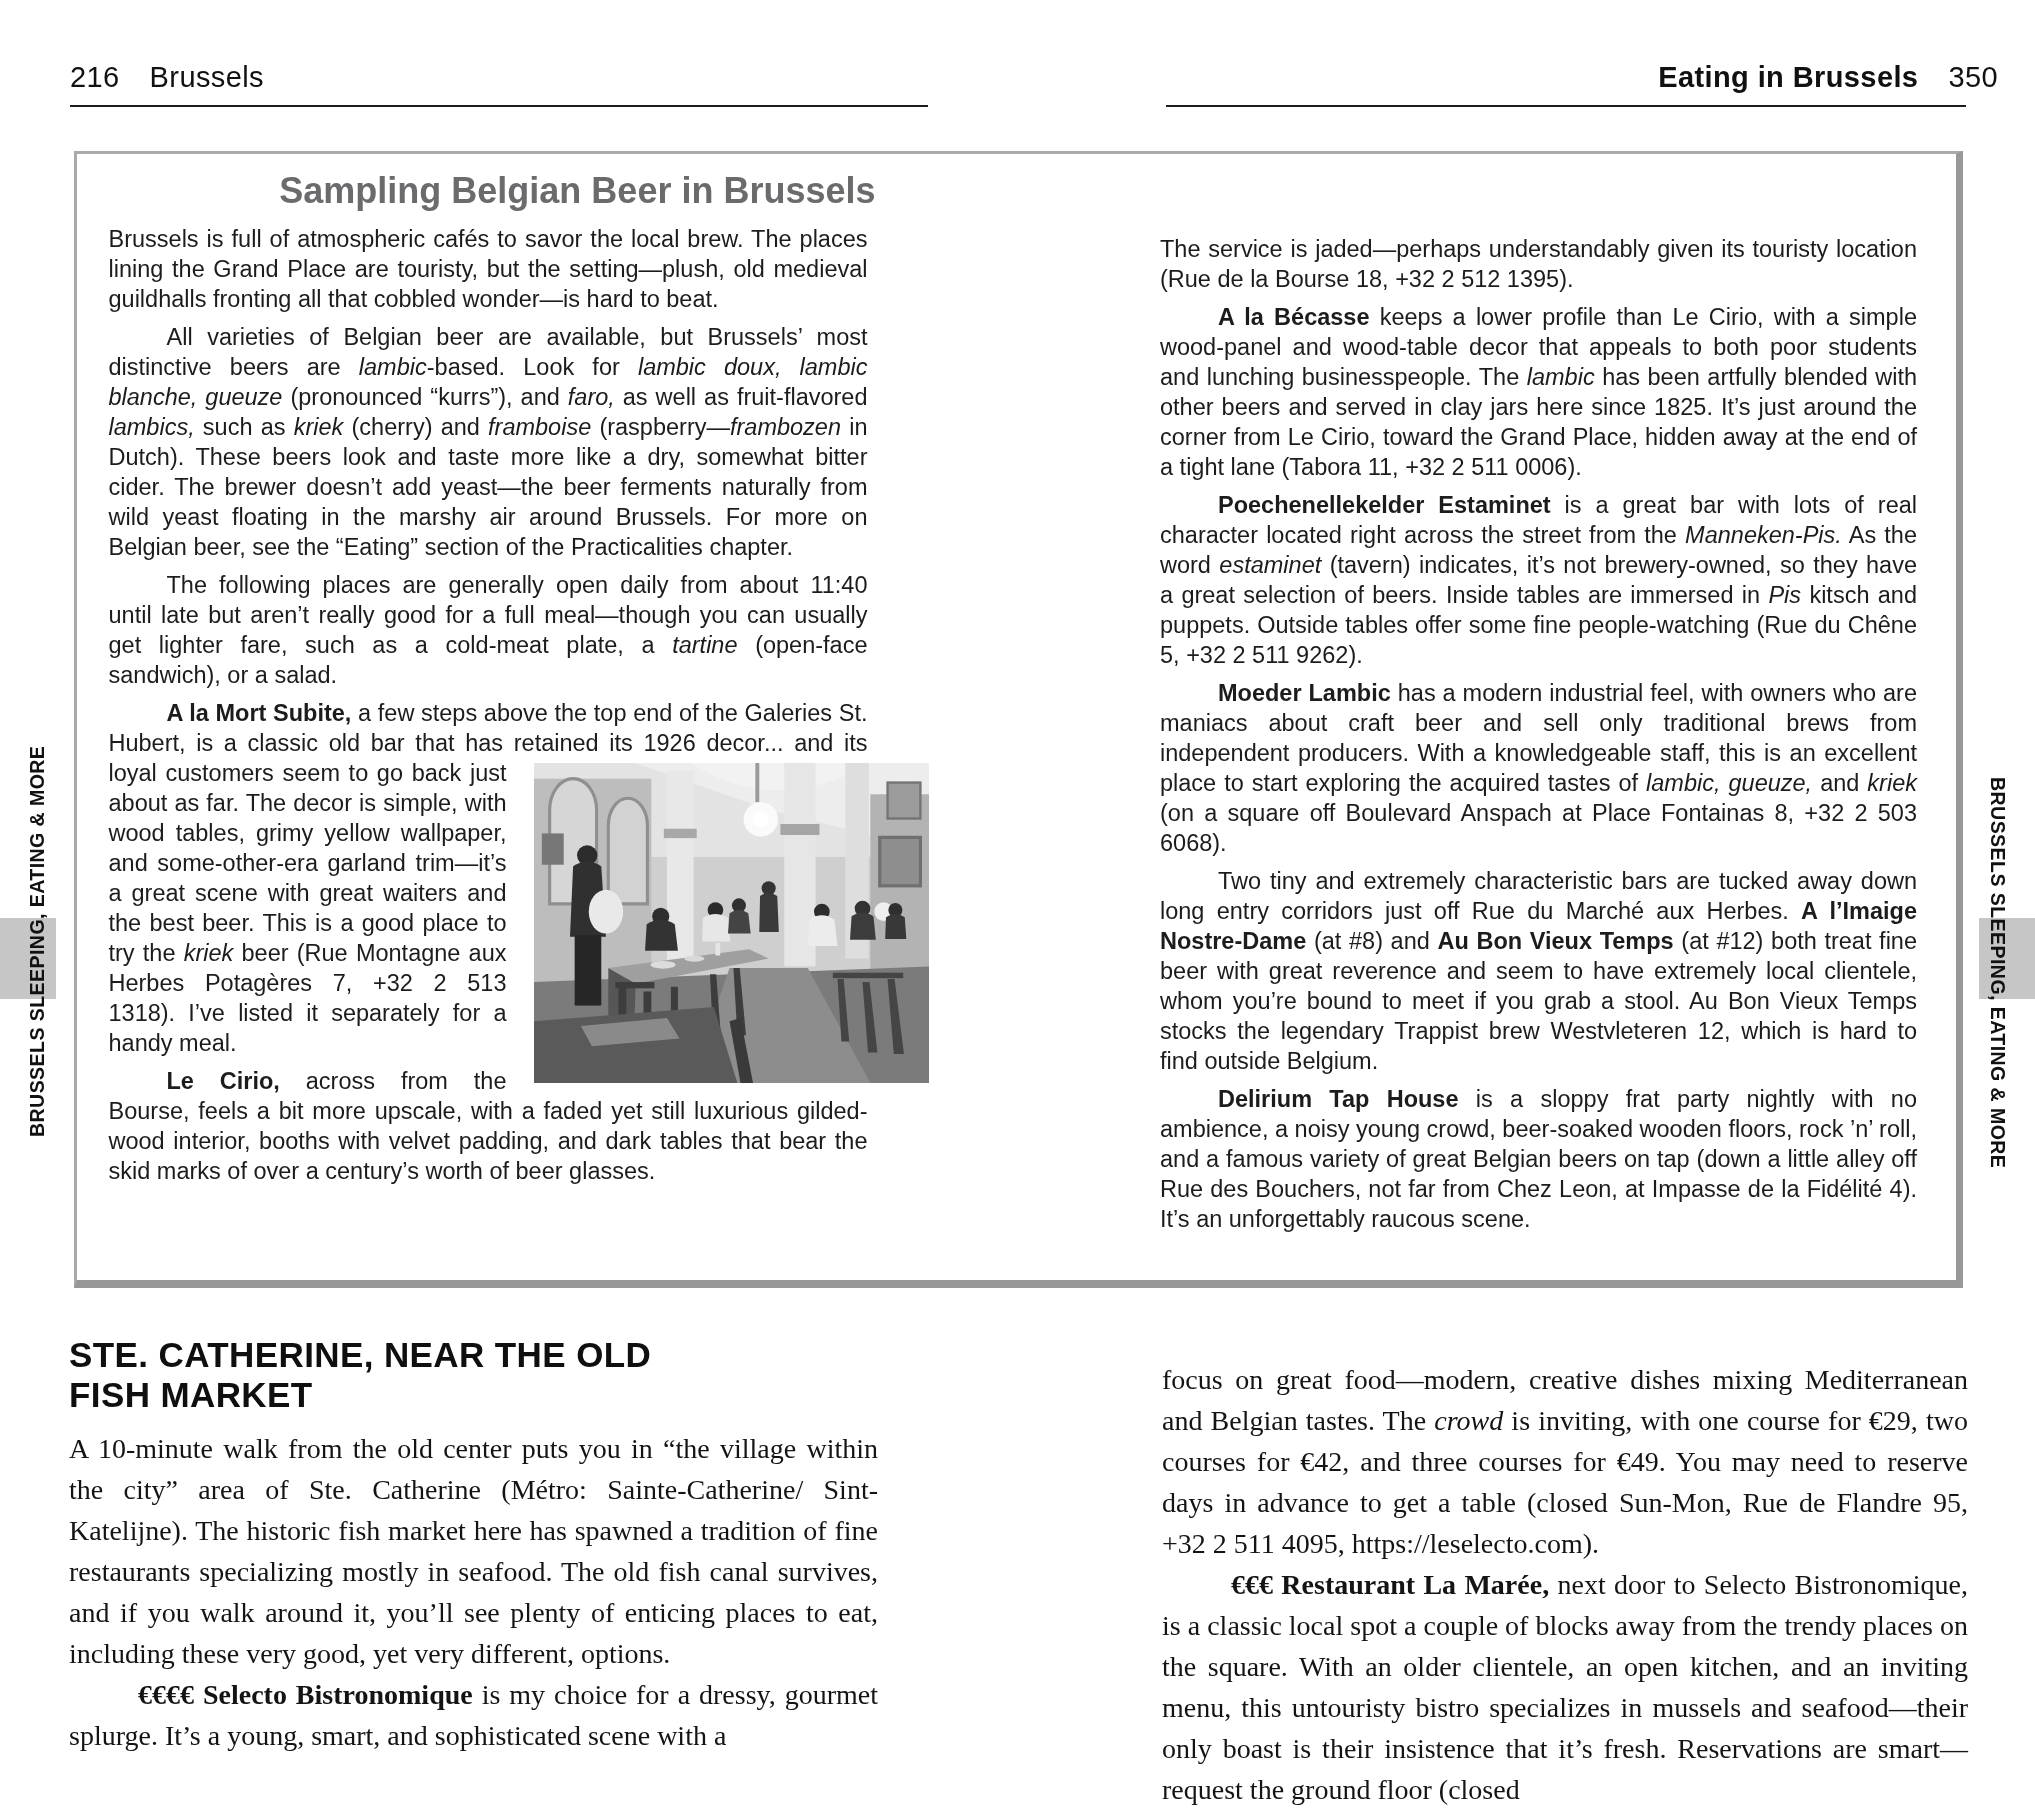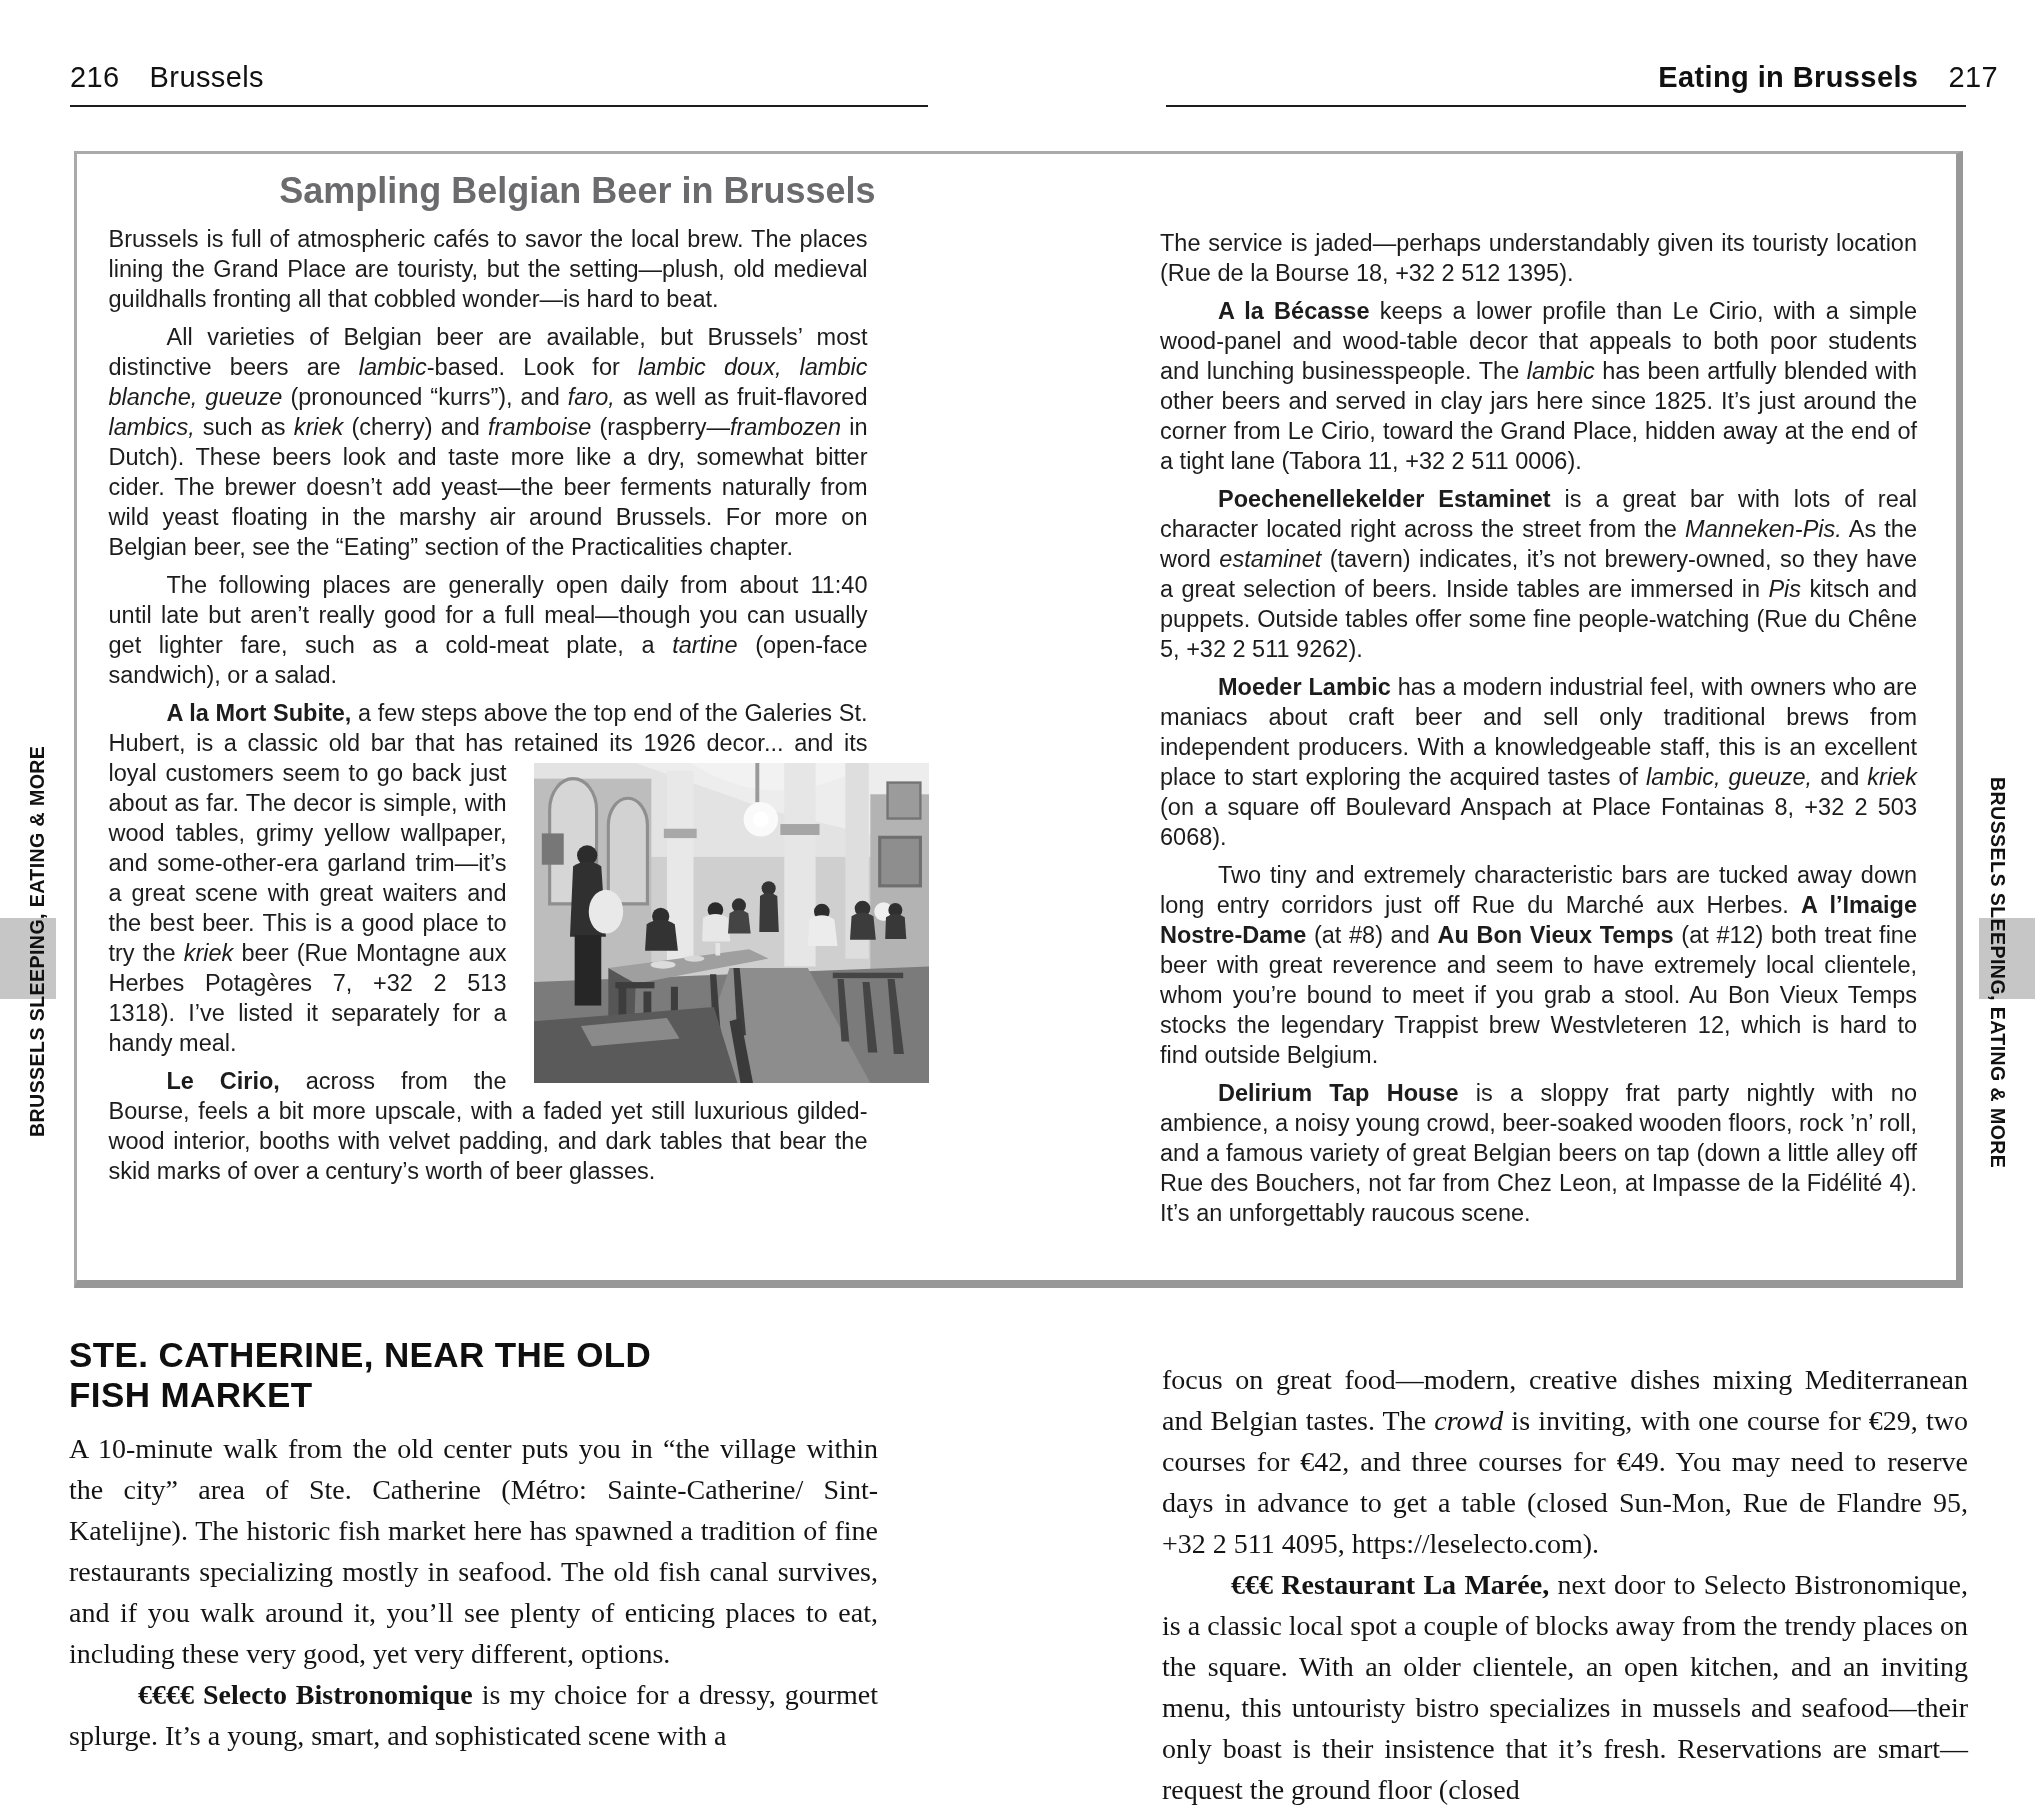--- a/index.html
+++ b/index.html
@@ -17,21 +17,21 @@
   .rule-right{left:1166px;width:800px;}
 
   
   .beer-box{position:absolute;left:74px;top:151px;width:1889px;height:1137px;box-sizing:border-box;
             background:#fff;border-top:3.9px solid #aaaaaa;border-left:3.9px solid #aaaaaa;
             border-right:7px solid #989898;border-bottom:8.6px solid #989898;}
   .box-col{position:absolute;font-size:23.5px;line-height:30px;text-align:justify;}
   .box-col p{margin:8px;}
   .box-col p.indent{text-indent:58px;}
   .col-left{left:23.5px;top:15.7px;width:775px;}
-  .col-right{left:1075px;top:66px;width:773px;}
+  .col-right{left:1075px;top:72px;width:773px;}
   .box-title{font-size:36px;line-height:42px;font-weight:700;color:#6b6b6e;
              text-align:right;margin:0 0 12.5px 0;letter-spacing:0;}
 
   .seg-b{font-weight:700;}
   .seg-i{font-style:italic;}
 
   
   .photo-float{display:block;float:right;width:395px;height:320px;
                margin:4.7px -61px 7.8px 27px;background:#d9d9d9;}
   .photo-float svg{display:block;width:100%;height:100%;}
@@ -59,21 +59,21 @@
 <body>
 
 <div class="page">
 
   <div class="runhead runhead-left">
     <span class="pn">216</span><span>Brussels</span>
   </div>
   <div class="rule rule-left"></div>
 
   <div class="runhead runhead-right">
-    <span class="ttl">Eating in Brussels</span><span>217</span>
+    <span class="ttl">Eating in Brussels</span><span>350</span>
   </div>
   <div class="rule rule-right"></div>
 
   <div class="beer-box">
 
     <div class="box-col col-left">
       <h2 class="box-title">Sampling Belgian Beer in Brussels</h2>
       <p><span>Brussels is full of atmospheric cafés to savor the local brew. The places lining the Grand Place are touristy, but the setting—plush, old medieval guildhalls fronting all that cobbled wonder—is hard to beat.</span></p>
       <p class="indent"><span>All varieties of Belgian beer are available, but Brussels’ most distinctive beers are </span><span class="seg-i">lambic</span><span>-based. Look for </span><span class="seg-i">lambic doux, lambic blanche, gueuze</span><span> (pronounced “kurrs”), and </span><span class="seg-i">faro,</span><span> as well as fruit-flavored </span><span class="seg-i">lambics,</span><span> such as </span><span class="seg-i">kriek</span><span> (cherry) and </span><span class="seg-i">framboise</span><span> (raspberry—</span><span class="seg-i">frambozen</span><span> in Dutch). These beers look and taste more like a dry, somewhat bitter cider. The brewer doesn’t add yeast—the beer ferments naturally from wild yeast floating in the marshy air around Brussels. For more on Belgian beer, see the “Eating” section of the Practicalities chapter.</span></p>
       <p class="indent"><span>The following places are generally open daily from about 11:40 until late but aren’t really good for a full meal—though you can usually get lighter fare, such as a cold-meat plate, a </span><span class="seg-i">tartine</span><span> (open-face sandwich), or a salad.</span></p>

